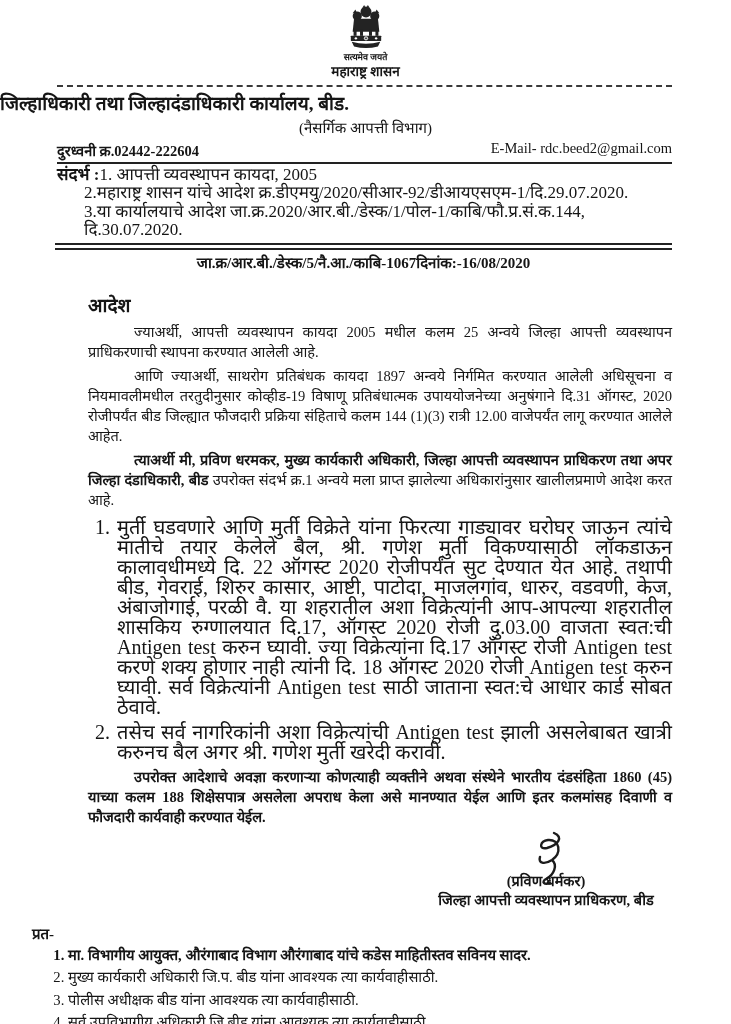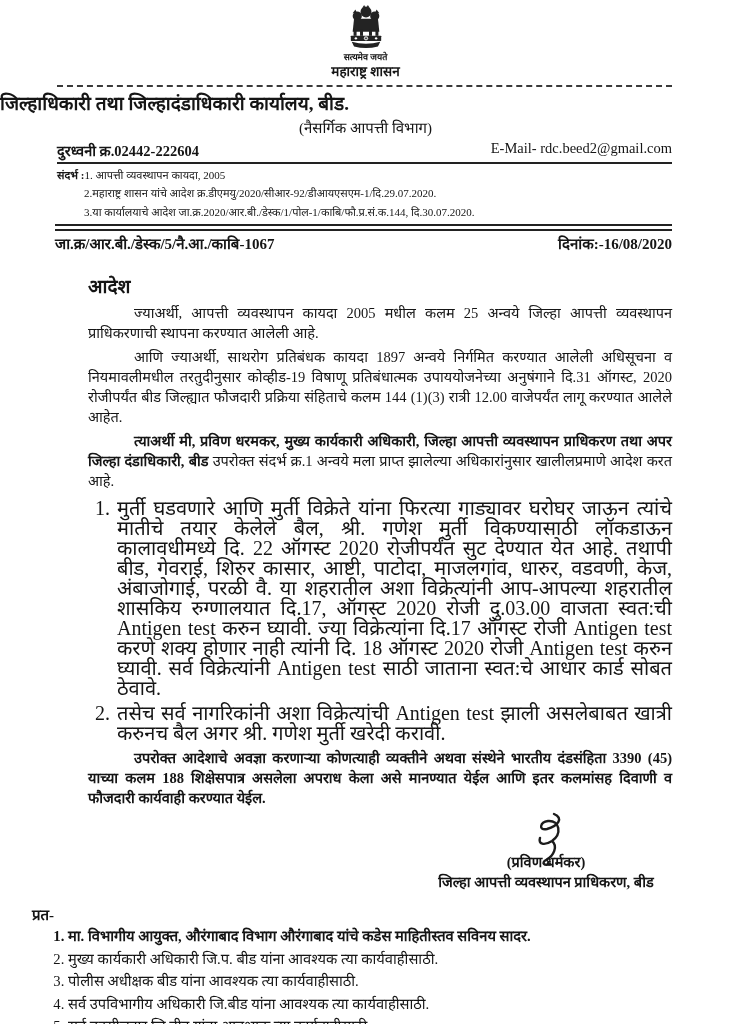--- a/index.html
+++ b/index.html
@@ -14,25 +14,25 @@
   .emblem-svg{display:block;margin:0 auto;width:52px;height:46px;}
   .motto{font-size:9px;font-weight:bold;margin-top:2px;}
   .govt{font-size:13.5px;font-weight:bold;margin-top:3px;}
   .rule-dashed{border:0;border-top:2px dashed #3a3a3a;margin:6px 59px 0 57px;}
   .office-title{font-size:19px;font-weight:bold;margin-top:3px;}
   .dept{text-align:center;font-size:15px;margin-top:1px;}
   .contact-row{display:flex;justify-content:space-between;margin:3px 59px 0 57px;font-size:14.5px;}
   .contact-row .phone{font-weight:600;}
   .rule-solid{border:0;border-top:2px solid #222;margin:2px 59px 0 57px;}
   
-  .refs{margin:2px 59px 0 57px;font-size:11px;line-height:18.5px;}
+  .refs{margin:2px 59px 0 57px;font-size:17px;line-height:18.5px;}
   .refs .lbl{font-weight:bold;}
   .refs .r{margin-left:27px;}
   .rule-double{border-top:2px solid #222;border-bottom:2px solid #222;height:3px;margin:3px 59px 0 55px;}
-  .outward-row{display:flex;justify-content:space-between;margin:2px 59px 0 55px;font-size:15px;font-weight:bold;}
+  .outward-row{display:flex;justify-content:center;margin:2px 59px 0 55px;font-size:15px;font-weight:bold;}
   
   .order-heading{margin:20px 0 0 88px;font-size:19px;font-weight:bold;}
   .para{margin:4px 59px 0 88px;font-size:14.5px;line-height:20px;text-align:justify;text-indent:46px;}
   .para.b{font-weight:bold;}
   .order-list{margin:7px 59px 0 88px;padding-left:27px;font-size:20px;line-height:20px;text-align:justify;}
   .order-list li{margin-bottom:5px;padding-left:2px;}
   
   .sig-block{width:252px;margin:2px 59px 0 auto;text-align:center;font-size:14.5px;line-height:19.5px;font-weight:600;}
   .sig-scribble{display:block;margin:0 auto -15px auto;width:52px;height:58px;}
   
@@ -114,21 +114,21 @@
 
   <p class="para">आणि ज्याअर्थी, साथरोग प्रतिबंधक कायदा 1897 अन्वये निर्गमित करण्यात आलेली अधिसूचना व नियमावलीमधील तरतुदीनुसार कोव्हीड-19 विषाणू प्रतिबंधात्मक उपाययोजनेच्या अनुषंगाने दि.31 ऑगस्ट, 2020 रोजीपर्यंत बीड जिल्ह्यात फौजदारी प्रक्रिया संहिताचे कलम 144 (1)(3) रात्री 12.00 वाजेपर्यंत लागू करण्यात आलेले आहेत.</p>
 
   <p class="para"><b>त्याअर्थी मी, प्रविण धरमकर, मुख्य कार्यकारी अधिकारी, जिल्हा आपत्ती व्यवस्थापन प्राधिकरण तथा अपर जिल्हा दंडाधिकारी, बीड</b><span> उपरोक्त संदर्भ क्र.1 अन्वये मला प्राप्त झालेल्या अधिकारांनुसार खालीलप्रमाणे आदेश करत आहे.</span></p>
 
   <ol class="order-list">
     <li>मुर्ती घडवणारे आणि मुर्ती विक्रेते यांना फिरत्या गाड्यावर घरोघर जाऊन त्यांचे मातीचे तयार केलेले बैल, श्री. गणेश मुर्ती विकण्यासाठी लॉकडाऊन कालावधीमध्ये दि. 22 ऑगस्ट 2020 रोजीपर्यंत सुट देण्यात येत आहे. तथापी बीड, गेवराई, शिरुर कासार, आष्टी, पाटोदा, माजलगांव, धारुर, वडवणी, केज, अंबाजोगाई, परळी वै. या शहरातील अशा विक्रेत्यांनी आप-आपल्या शहरातील शासकिय रुग्णालयात दि.17, ऑगस्ट 2020 रोजी दु.03.00 वाजता स्वत:ची Antigen test करुन घ्यावी. ज्या विक्रेत्यांना दि.17 ऑगस्ट रोजी Antigen test करणे शक्य होणार नाही त्यांनी दि. 18 ऑगस्ट 2020 रोजी Antigen test करुन घ्यावी. सर्व विक्रेत्यांनी Antigen test साठी जाताना स्वत:चे आधार कार्ड सोबत ठेवावे.</li>
     <li>तसेच सर्व नागरिकांनी अशा विक्रेत्यांची Antigen test झाली असलेबाबत खात्री करुनच बैल अगर श्री. गणेश मुर्ती खरेदी करावी.</li>
   </ol>
 
-  <p class="para b">उपरोक्त आदेशाचे अवज्ञा करणाऱ्या कोणत्याही व्यक्तीने अथवा संस्थेने भारतीय दंडसंहिता 3390 (45) याच्या कलम 188 शिक्षेसपात्र असलेला अपराध केला असे मानण्यात येईल आणि इतर कलमांसह दिवाणी व फौजदारी कार्यवाही करण्यात येईल.</p>
+  <p class="para b">उपरोक्त आदेशाचे अवज्ञा करणाऱ्या कोणत्याही व्यक्तीने अथवा संस्थेने भारतीय दंडसंहिता 1860 (45) याच्या कलम 188 शिक्षेसपात्र असलेला अपराध केला असे मानण्यात येईल आणि इतर कलमांसह दिवाणी व फौजदारी कार्यवाही करण्यात येईल.</p>
 
   <div class="sig-block">
     <svg class="sig-scribble" viewBox="0 0 52 58">
       <path d="M34 4 C 44 8, 38 16, 27 19 C 18 21, 20 12, 28 11 C 40 10, 42 24, 32 31 C 24 36, 18 34, 20 28 M32 31 C 38 36, 34 46, 26 50 C 21 53, 24 56, 30 54" fill="none" stroke="#1c1c1c" stroke-width="2.4" stroke-linecap="round"></path>
     </svg>
     <div>(प्रविण धर्मकर)</div>
     <div>जिल्हा आपत्ती व्यवस्थापन प्राधिकरण, बीड</div>
   </div>
 
   <div class="copies">

